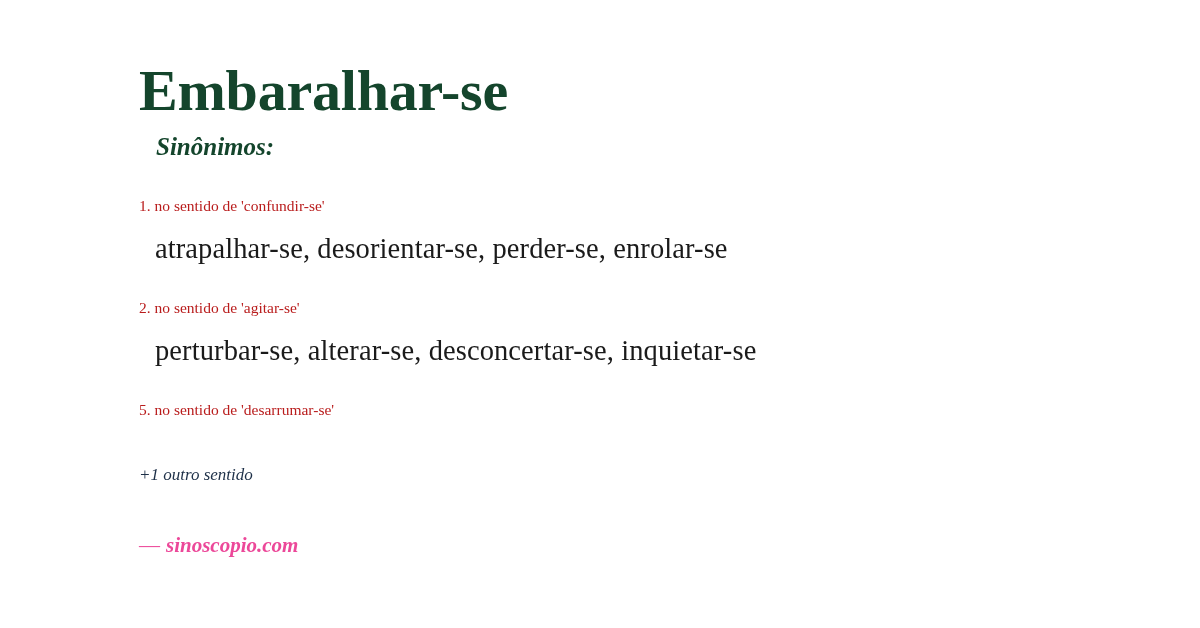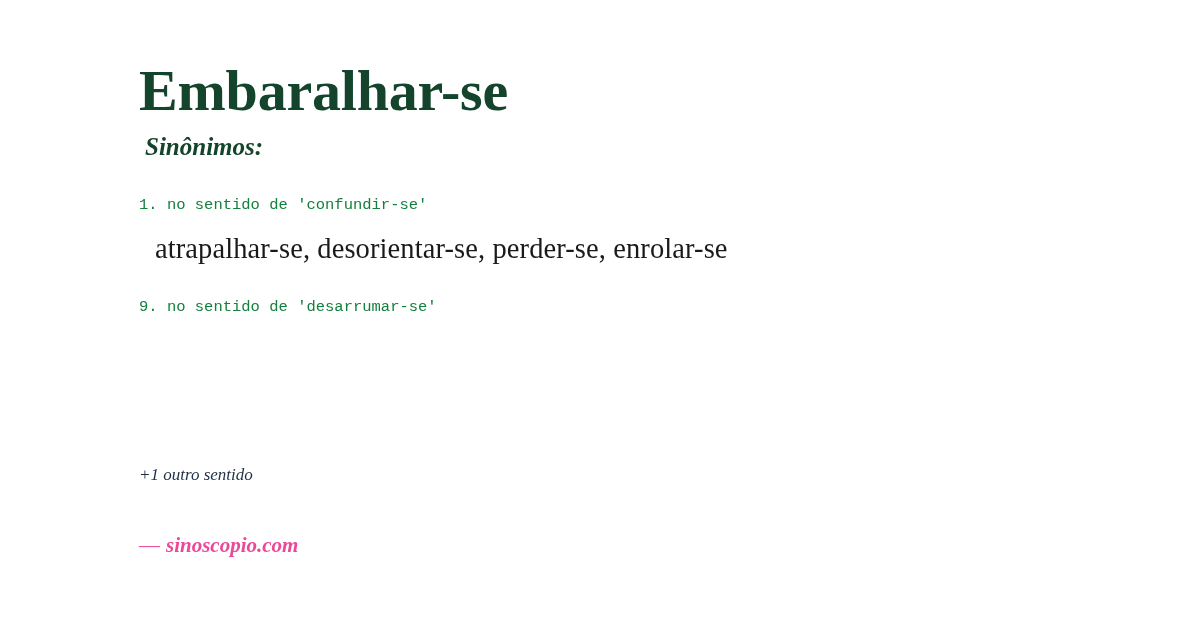--- a/index.html
+++ b/index.html
@@ -35,21 +35,21 @@
     font-weight: bold;
     font-size: 58px;
     line-height: 1.06;
     letter-spacing: -0.2px;
     color: #14452c;
     white-space: nowrap;
   }
 
   .subtitle {
     position: absolute;
-    left: 145px;
+    left: 156px;
     top: 133px;
     margin: 0;
     font-family: "Liberation Serif", "DejaVu Serif", serif;
     font-weight: bold;
     font-style: italic;
     font-size: 25px;
     line-height: 1.1;
     color: #14452c;
     white-space: nowrap;
   }
@@ -65,24 +65,24 @@
     list-style: none;
   }
 
   .sense {
     margin: 0 0 32px 0;
     padding: 0;
   }
 
   .sense-label {
     display: block;
-    font-family: Liberation Mono, monospace;
+    font-family: Liberation Serif, serif;
     font-size: 15.5px;
     line-height: 1.28;
-    color: #15803d;
+    color: #b91c1c;
     margin: 0 0 3px 0;
     white-space: nowrap;
   }
 
   .sense-synonyms {
     display: block;
     font-family: "Liberation Serif", "DejaVu Serif", serif;
     font-size: 28.5px;
     line-height: 1.2;
     color: #1a1a1a;
@@ -134,23 +134,27 @@
 
   <h2 class="subtitle">Sinônimos:</h2>
 
   <ul class="senses">
 
     <li class="sense">
       <span class="sense-label">1. no sentido de 'confundir-se'</span>
       <span class="sense-synonyms">atrapalhar-se, desorientar-se, perder-se, enrolar-se</span>
     </li>
 
+    <li class="sense">
+      <span class="sense-label">2. no sentido de 'agitar-se'</span>
+      <span class="sense-synonyms">perturbar-se, alterar-se, desconcertar-se, inquietar-se</span>
+    </li>
 
     <li class="sense">
-      <span class="sense-label">9. no sentido de 'desarrumar-se'</span>
+      <span class="sense-label">5. no sentido de 'desarrumar-se'</span>
     </li>
 
   </ul>
 
   <p class="more-note">+1 outro sentido</p>
 
   <p class="attribution">
     <span class="dash">—</span><span>sinoscopio.com</span>
   </p>
 

